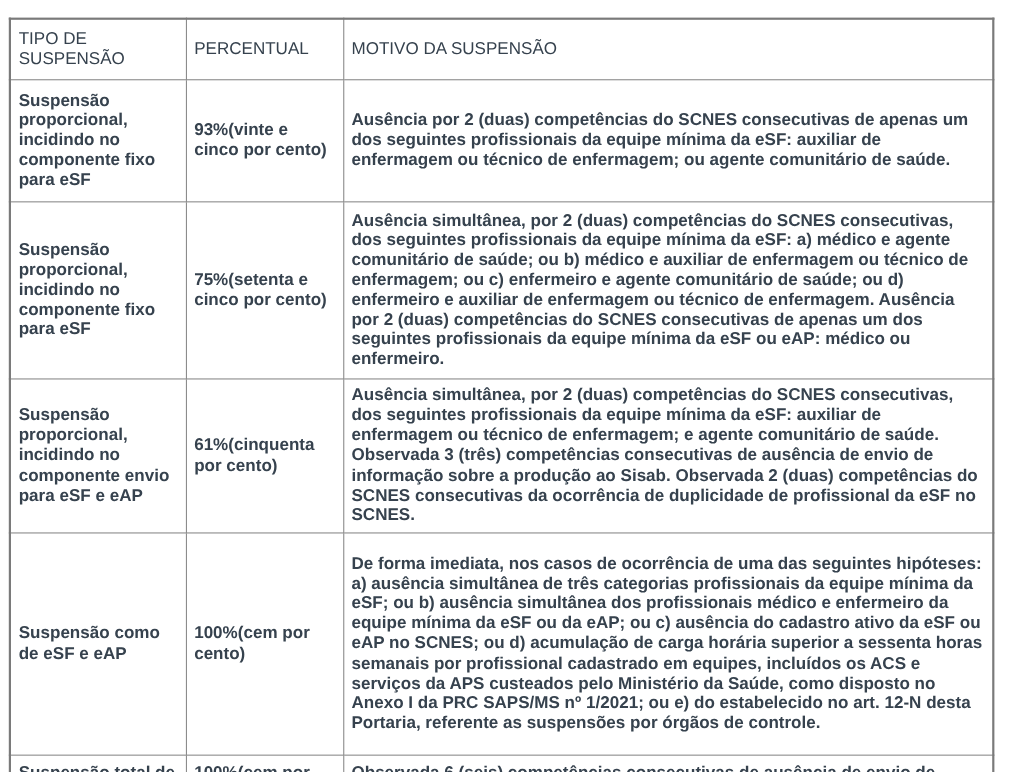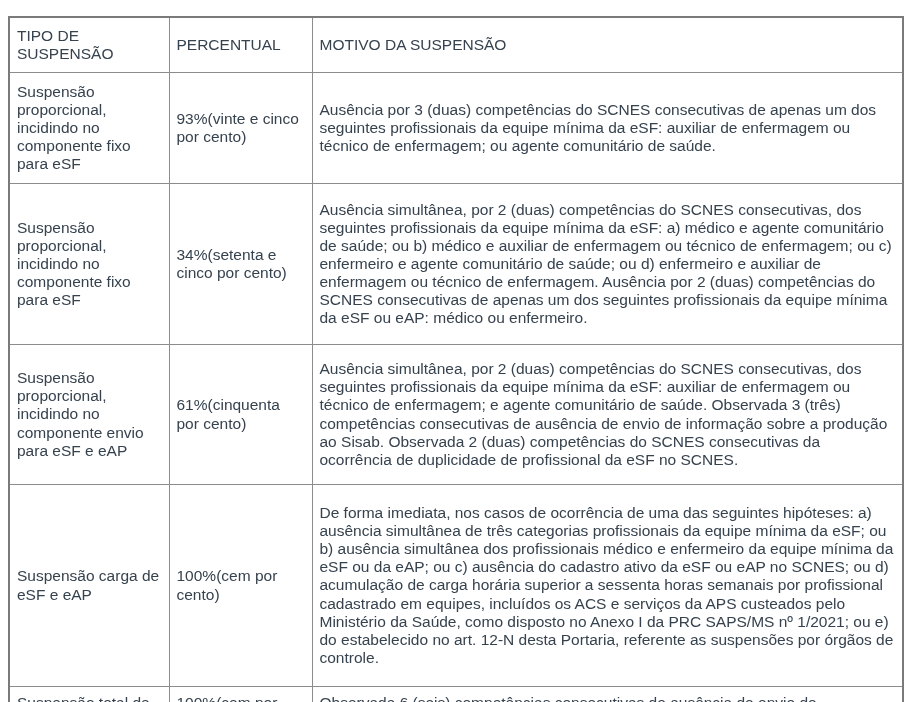--- a/index.html
+++ b/index.html
@@ -36,21 +36,21 @@
   }
   table.susp-table {
     border: 2px solid #7a7a7a;
   }
   th, td {
     padding: 5px 8px 5px 7px;
     vertical-align: middle;
     text-align: left;
     font-size: 15.5px;
     line-height: 1.17;
-    font-weight: 400;
+    font-weight: 700;
     color: #36424e;
     word-wrap: break-word;
   }
   th {
     font-weight: 400;
     height: 44px;
   }
   col.c-tipo   { width: 160px; }
   col.c-perc   { width: 143px; }
   col.c-motivo { width: auto;  }
@@ -74,34 +74,34 @@
       <tr>
         <th>TIPO DE SUSPENSÃO</th>
         <th>PERCENTUAL</th>
         <th>MOTIVO DA SUSPENSÃO</th>
       </tr>
     </thead>
     <tbody>
       <tr class="r1">
         <td>Suspensão proporcional, incidindo no componente fixo para eSF</td>
         <td>93%(vinte e cinco por cento)</td>
-        <td>Ausência por 3 (duas) competências do SCNES consecutivas de apenas um dos seguintes profissionais da equipe mínima da eSF: auxiliar de enfermagem ou técnico de enfermagem; ou agente comunitário de saúde.</td>
+        <td>Ausência por 2 (duas) competências do SCNES consecutivas de apenas um dos seguintes profissionais da equipe mínima da eSF: auxiliar de enfermagem ou técnico de enfermagem; ou agente comunitário de saúde.</td>
       </tr>
       <tr class="r2">
         <td>Suspensão proporcional, incidindo no componente fixo para eSF</td>
-        <td>34%(setenta e cinco por cento)</td>
+        <td>75%(setenta e cinco por cento)</td>
         <td>Ausência simultânea, por 2 (duas) competências do SCNES consecutivas, dos seguintes profissionais da equipe mínima da eSF: a) médico e agente comunitário de saúde; ou b) médico e auxiliar de enfermagem ou técnico de enfermagem; ou c) enfermeiro e agente comunitário de saúde; ou d) enfermeiro e auxiliar de enfermagem ou técnico de enfermagem. Ausência por 2 (duas) competências do SCNES consecutivas de apenas um dos seguintes profissionais da equipe mínima da eSF ou eAP: médico ou enfermeiro.</td>
       </tr>
       <tr class="r3">
         <td>Suspensão proporcional, incidindo no componente envio para eSF e eAP</td>
         <td>61%(cinquenta por cento)</td>
         <td>Ausência simultânea, por 2 (duas) competências do SCNES consecutivas, dos seguintes profissionais da equipe mínima da eSF: auxiliar de enfermagem ou técnico de enfermagem; e agente comunitário de saúde. Observada 3 (três) competências consecutivas de ausência de envio de informação sobre a produção ao Sisab. Observada 2 (duas) competências do SCNES consecutivas da ocorrência de duplicidade de profissional da eSF no SCNES.</td>
       </tr>
       <tr class="r4">
-        <td>Suspensão carga de eSF e eAP</td>
+        <td>Suspensão como de eSF e eAP</td>
         <td>100%(cem por cento)</td>
         <td>De forma imediata, nos casos de ocorrência de uma das seguintes hipóteses: a) ausência simultânea de três categorias profissionais da equipe mínima da eSF; ou b) ausência simultânea dos profissionais médico e enfermeiro da equipe mínima da eSF ou da eAP; ou c) ausência do cadastro ativo da eSF ou eAP no SCNES; ou d) acumulação de carga horária superior a sessenta horas semanais por profissional cadastrado em equipes, incluídos os ACS e serviços da APS custeados pelo Ministério da Saúde, como disposto no Anexo I da PRC SAPS/MS nº 1/2021; ou e) do estabelecido no art. 12-N desta Portaria, referente as suspensões por órgãos de controle.</td>
       </tr>
       <tr class="r5">
         <td>Suspensão total de ÁCS</td>
         <td>100%(cem por cento)</td>
         <td>Observada 6 (seis) competências consecutivas de ausência de envio de informação sobre a produção ao Sisab.</td>
       </tr>
     </tbody>
   </table>

